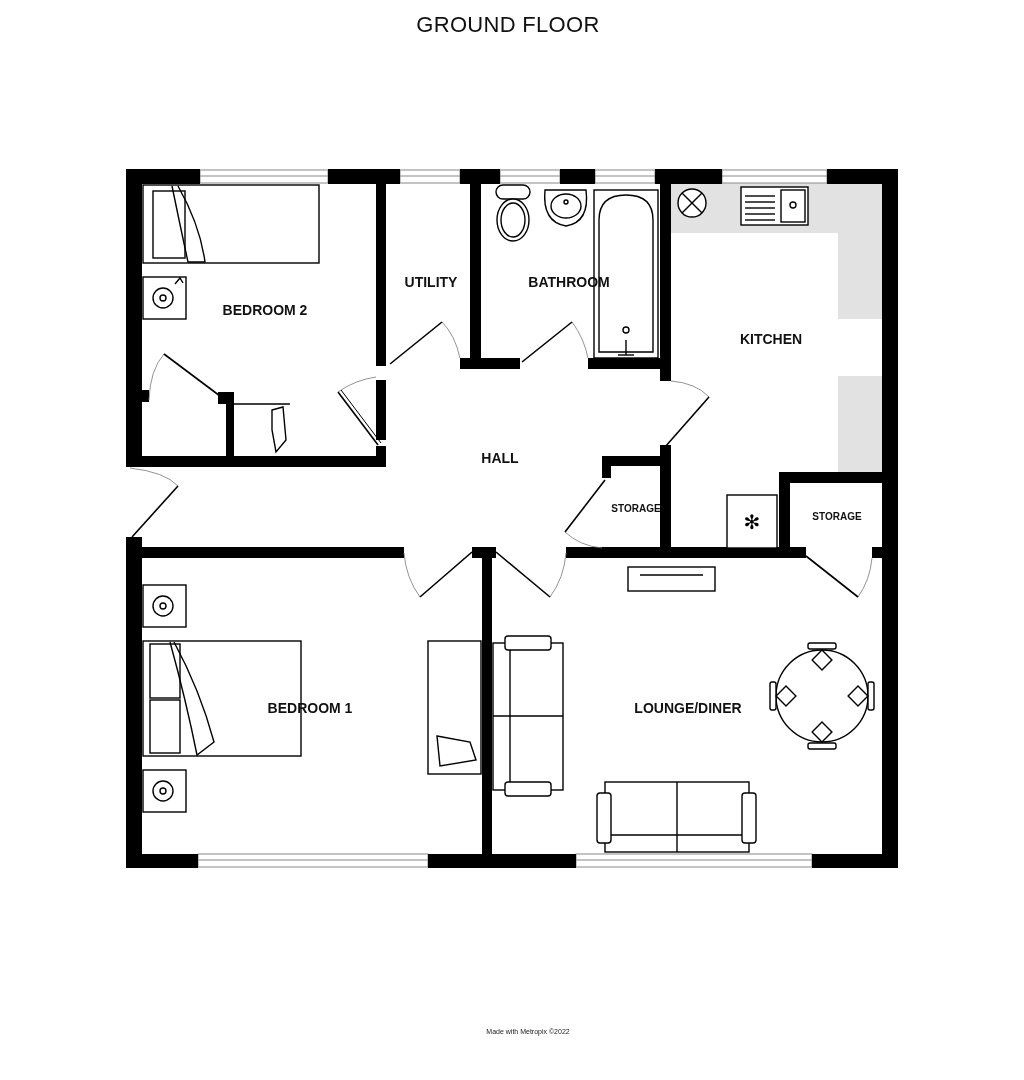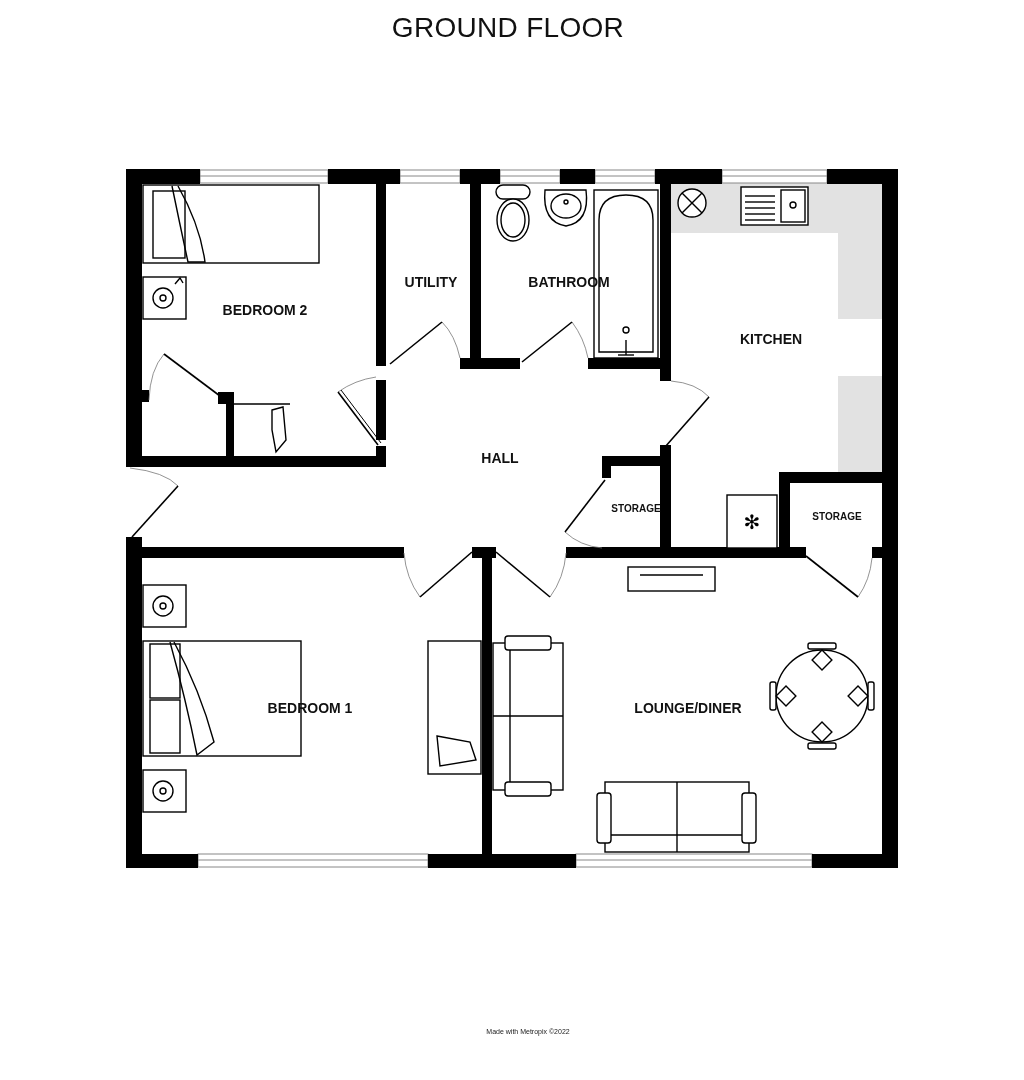--- a/index.html
+++ b/index.html
@@ -1,17 +1,17 @@
 <!DOCTYPE html>
 <html><head>
 <meta charset="utf-8">
 <style>
   html, body { margin: 0; padding: 0; background: #ffffff; }
   body { width: 1024px; height: 1080px; position: relative; overflow: hidden; font-family: "Liberation Sans", sans-serif; }
-  .title { position: absolute; left: 0; top: 12px; width: 1016px; text-align: center; font-size: 28px; color: #111; letter-spacing: 0.3px; }
+  .title { position: absolute; left: 0; top: 12px; width: 1016px; text-align: center; font-size: 22px; color: #111; letter-spacing: 0.3px; }
   .footer { position: absolute; left: 0; top: 1028px; width: 1056px; text-align: center; font-size: 7px; color: #222; }
   svg { position: absolute; left: 0; top: 0; }
   .lbl { font-family: "Liberation Sans", sans-serif; font-weight: bold; fill: #111; text-anchor: middle; dominant-baseline: middle; }
   .wall { fill: #000; }
   .thin { fill: none; stroke: #000; stroke-width: 1.4; }
   .thin2 { fill: #fff; stroke: #000; stroke-width: 1.4; }
   .arc { fill: none; stroke: #777; stroke-width: 0.8; }
   .door { stroke: #000; stroke-width: 1.6; }
   .win { fill: #fff; stroke: #888; stroke-width: 1; }
   .counter { fill: #e2e2e2; }

